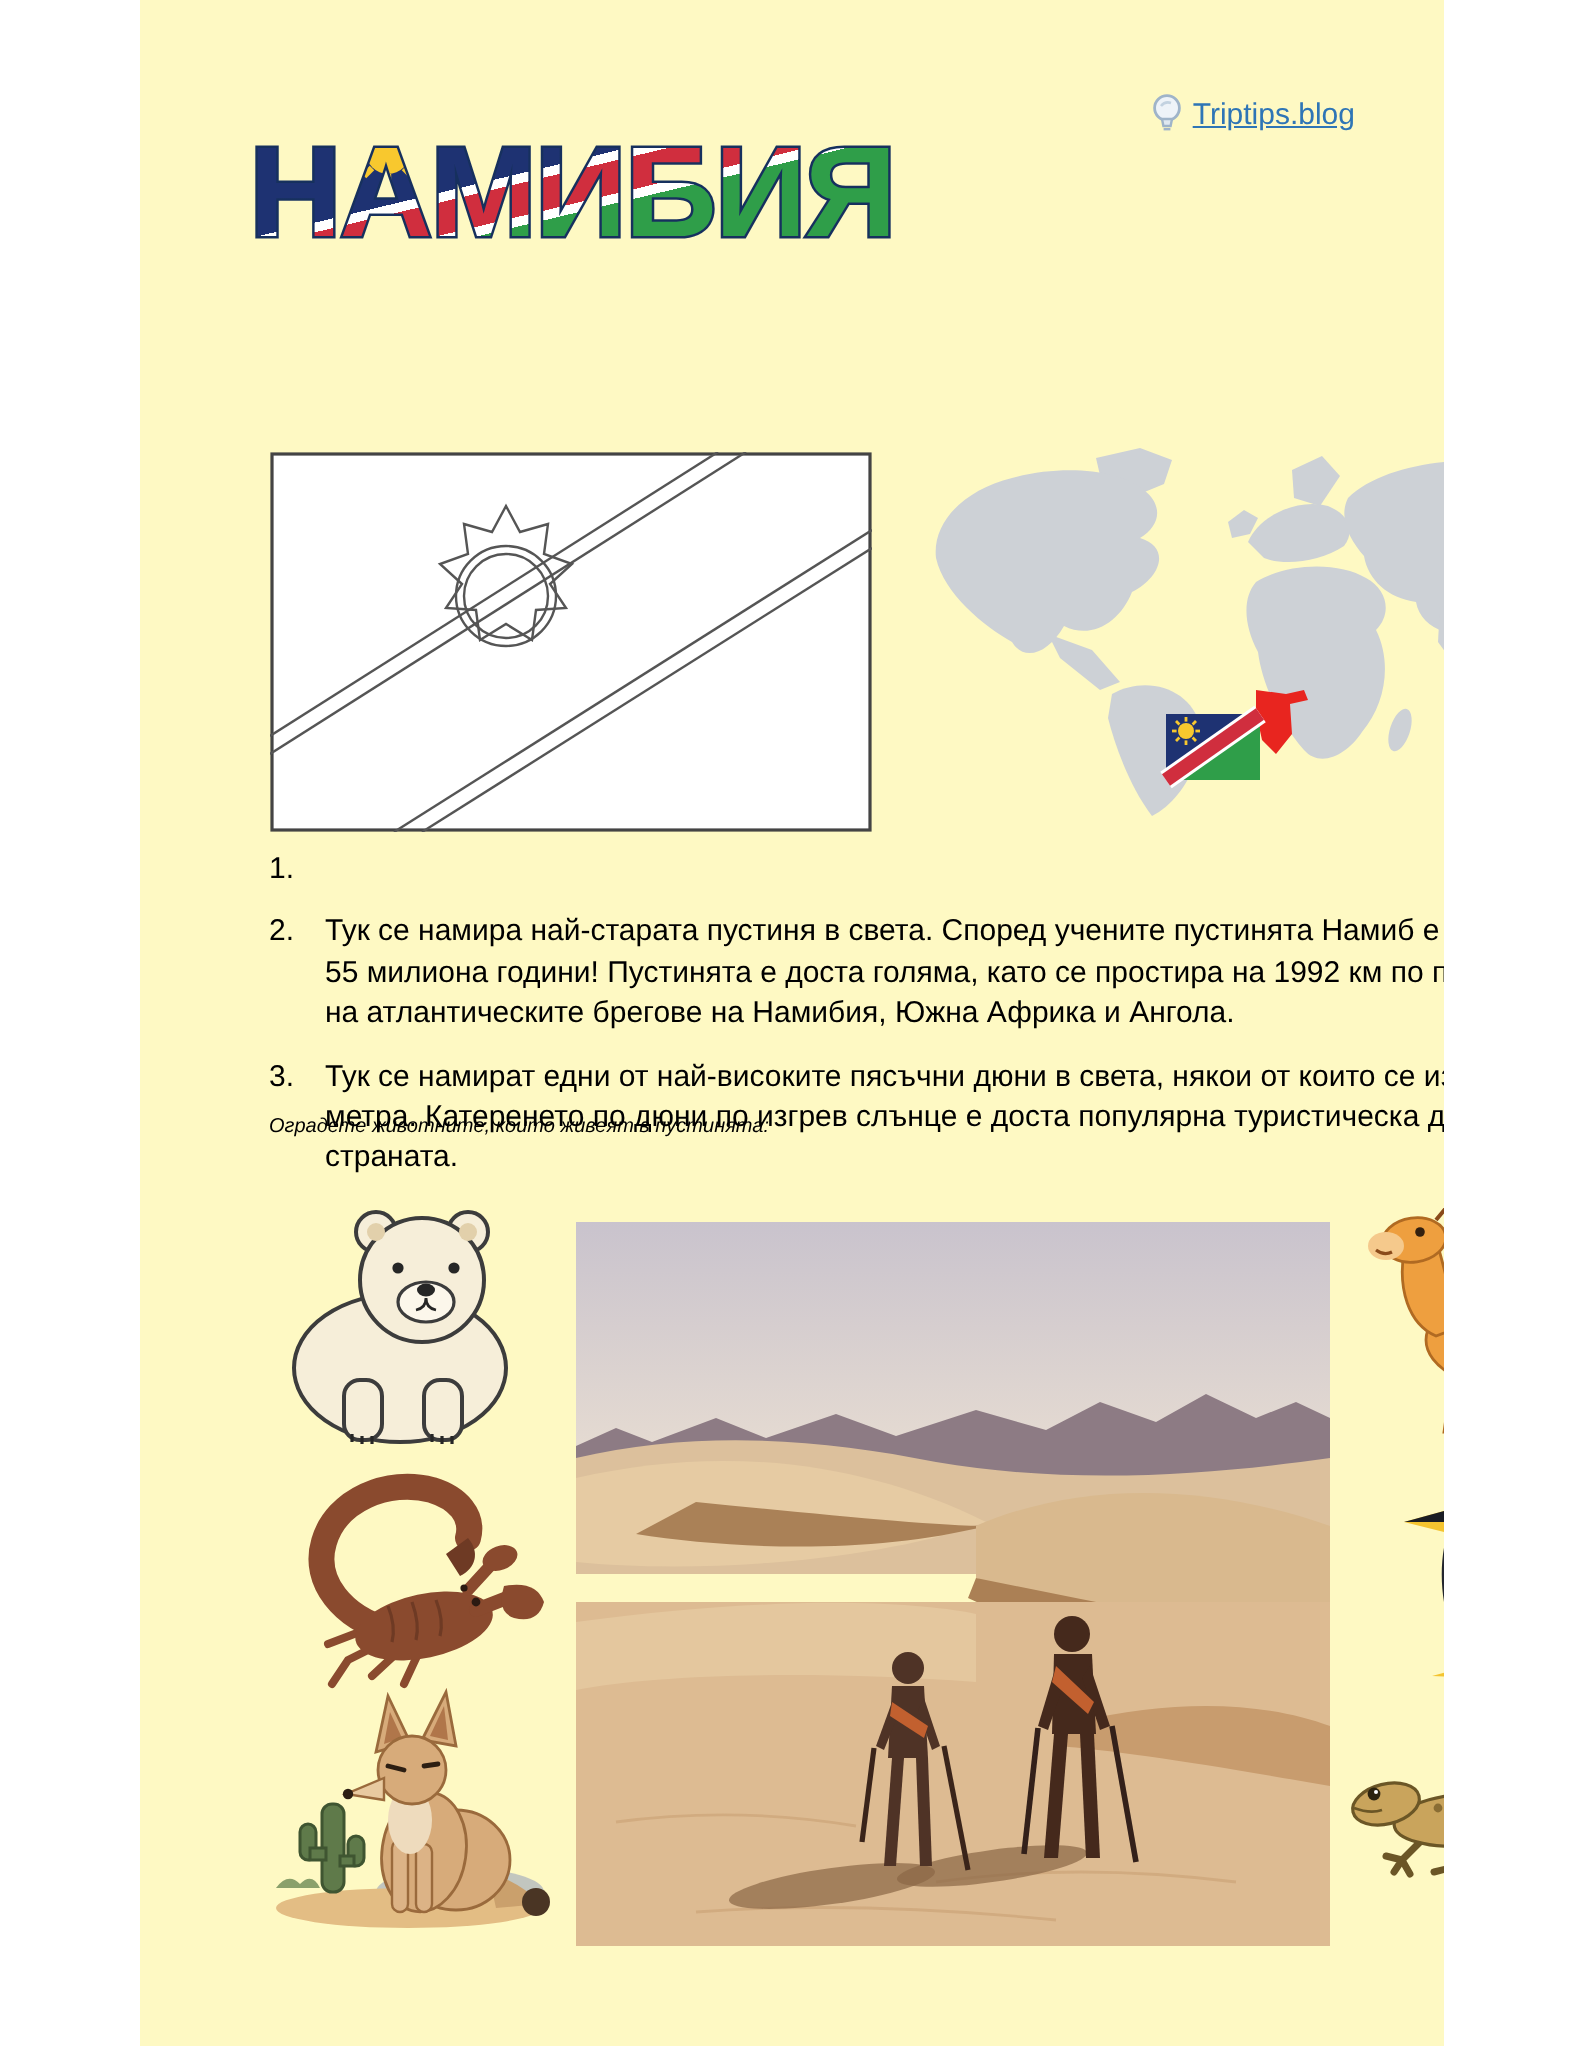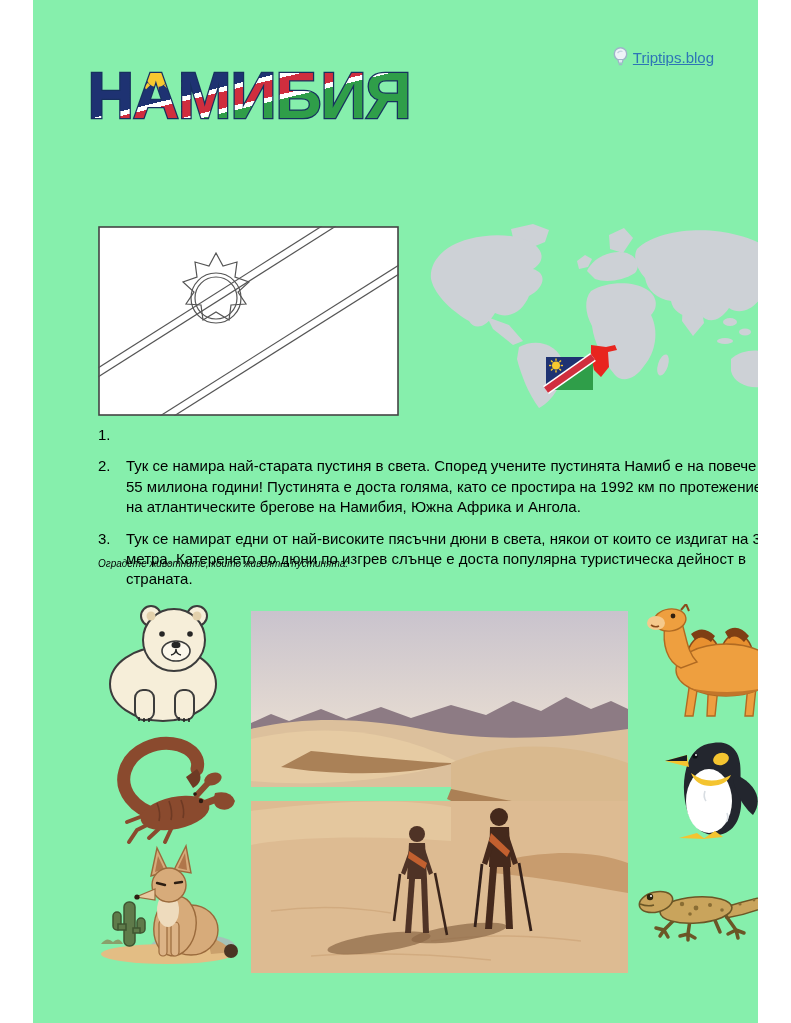--- a/index.html
+++ b/index.html
@@ -1,19 +1,19 @@
 <!DOCTYPE html>
 <html><head>
 <meta charset="utf-8">
 <style>
   * { box-sizing: border-box; margin: 0; padding: 0; }
   html, body { background: #ffffff; }
   #page {
-    position: relative; width: 725px; height: 1023px; margin: 0 auto;
-    background: #86efac; overflow: hidden;
+    position: relative; width: 652px; height: 1023px; margin: 0 auto;
+    background: #fef9c3; overflow: hidden;
     font-family: "Liberation Sans", "DejaVu Sans", sans-serif; color: #000;
   }
   .abs { position: absolute; }
 
   
   #logo { top: 46px; right: 44px; display: flex; align-items: center; gap: 4px;
           font-size: 15px; color: #2e75b6; text-decoration: underline; cursor: pointer; }
   #title-wrap { top: 46px; left: 0; width: 100%; text-align: left; padding-left: 44px; }
 
   

